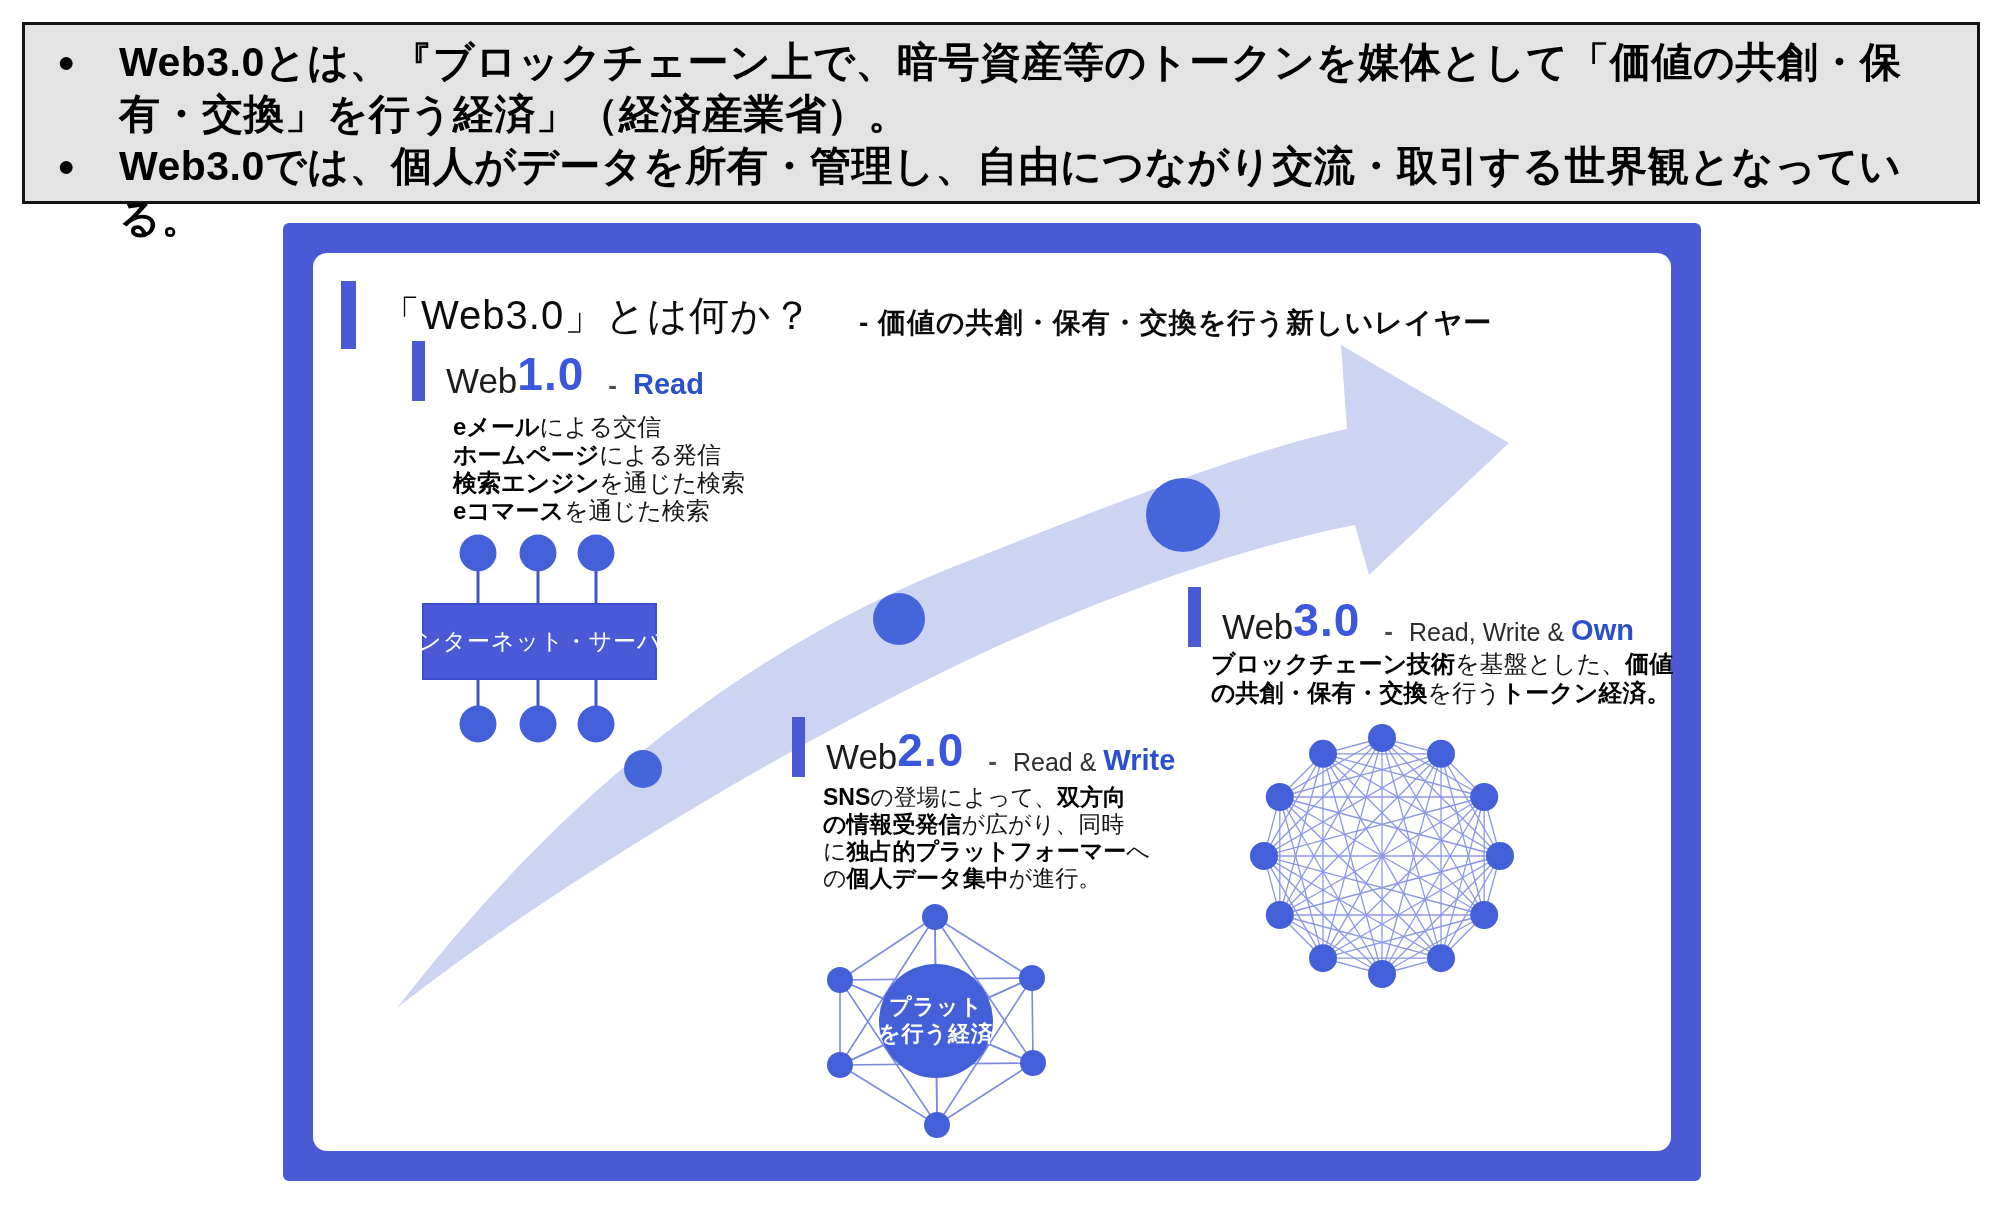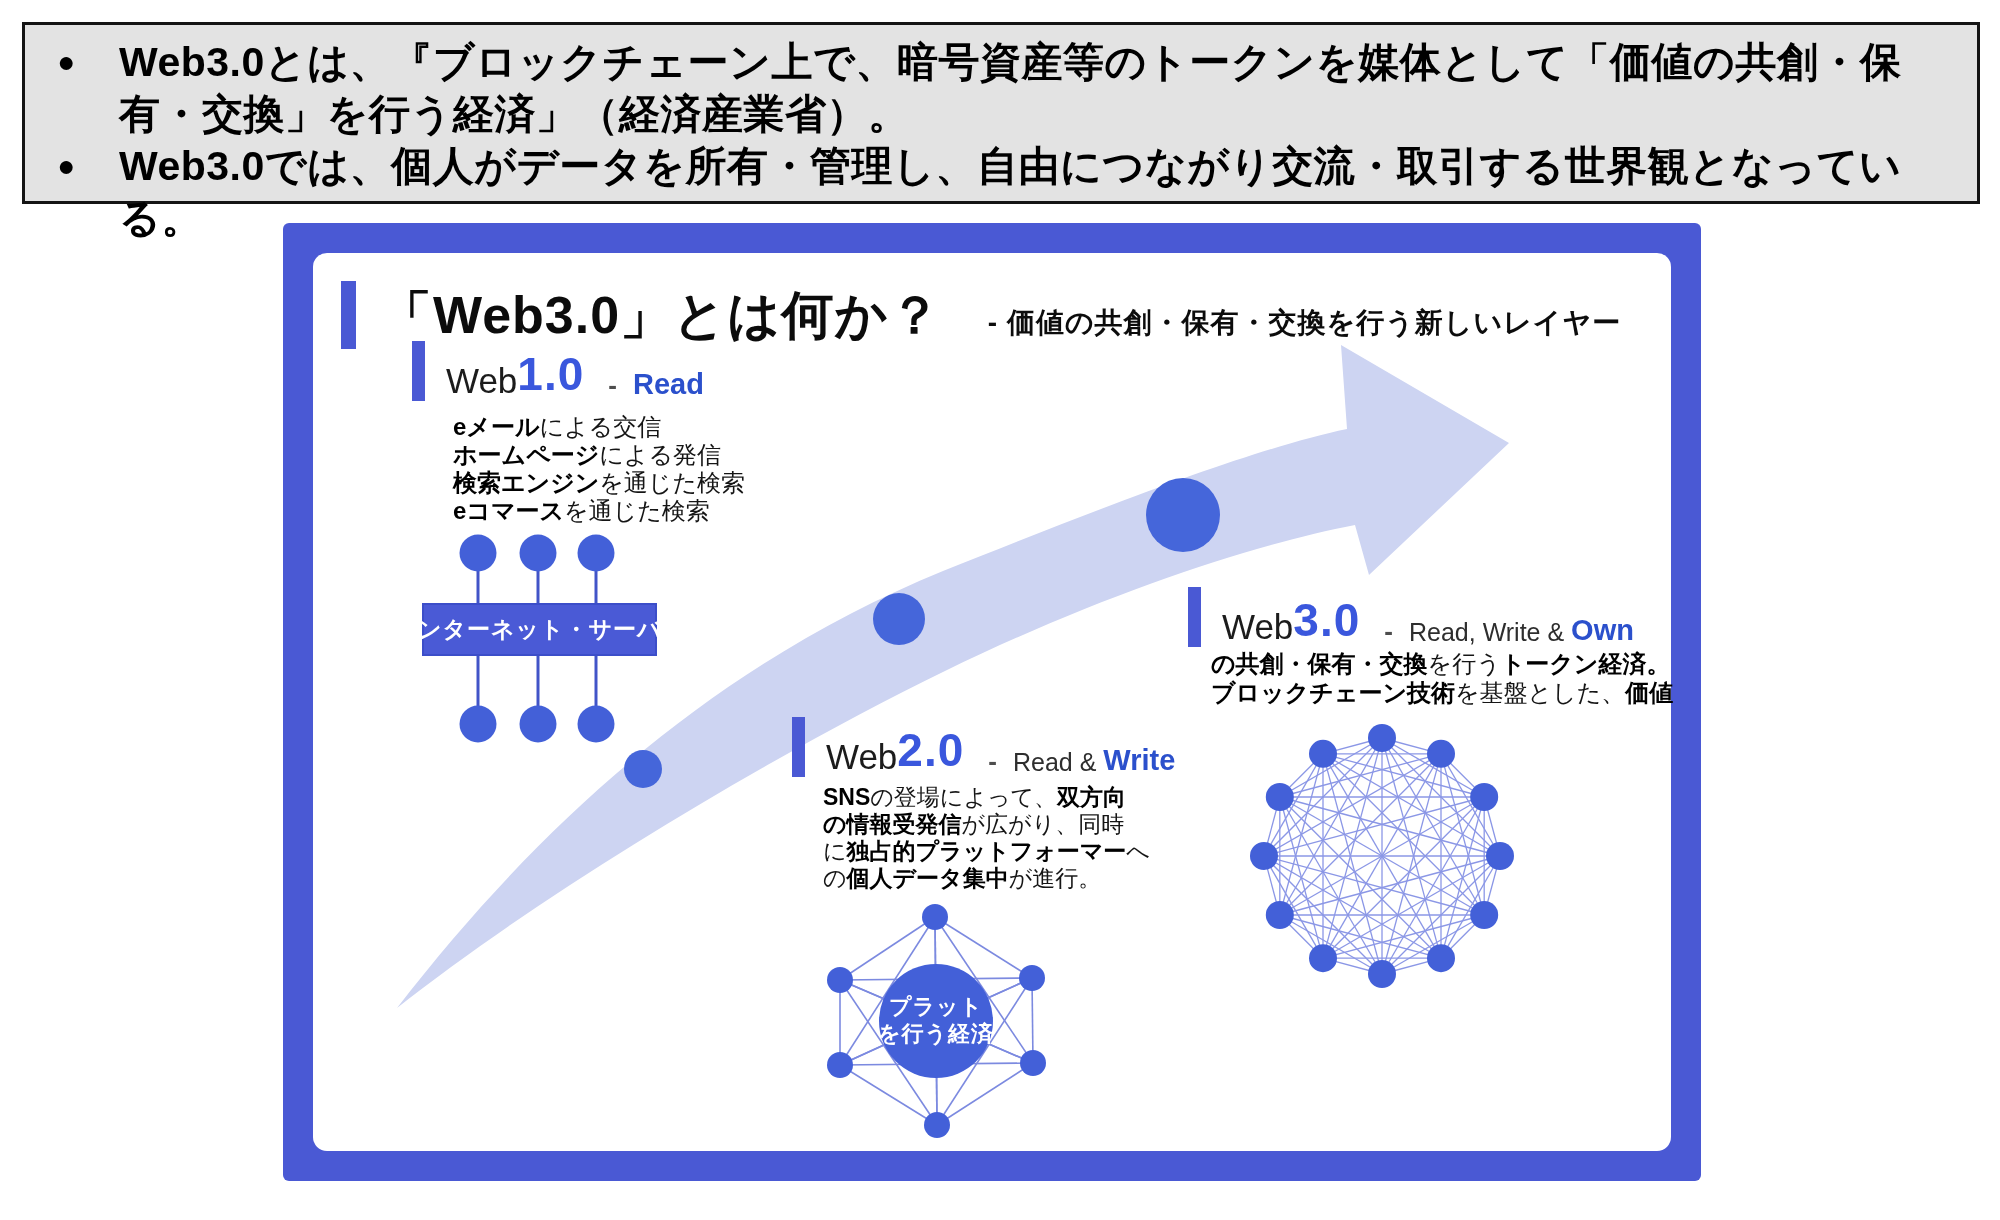--- a/index.html
+++ b/index.html
@@ -23,21 +23,21 @@
   .slide-inner{
     position:absolute; left:30px; top:30px; right:30px; bottom:30px;
     background:#ffffff; border-radius:14px;
   }
   .diagram-svg{ position:absolute; left:0; top:0; width:1418px; height:958px; }
 
   .vbar{ background:#4a59d4; }
 
   .title-row{ position:absolute; left:58px; top:58px; display:flex; align-items:flex-end; }
   .title-row .vbar{ width:15px; height:68px; }
-  .slide-title{ font-size:52px; font-weight:bold; color:#0c0c0c; margin-left:24px; line-height:68px; letter-spacing:1px; }
+  .slide-title{ font-size:40px; font-weight:normal; color:#0c0c0c; margin-left:24px; line-height:68px; letter-spacing:1px; }
   .slide-subtitle{ font-size:28px; font-weight:bold; color:#0c0c0c; margin-left:46px; line-height:1; padding-bottom:12px; letter-spacing:1px; }
 
   .section-header{ position:absolute; display:flex; align-items:flex-end; }
   .section-header .vbar{ width:13px; height:60px; margin-right:21px; }
   .web-name{ font-size:35px; color:#1c1c1c; }
   .web-version{ font-size:46px; font-weight:bold; color:#3a57dd; letter-spacing:1px; }
   .web-dash{ font-size:26px; font-weight:bold; color:#4d4d4d; margin:0 16px 0 24px; }
   .kw-plain{ font-size:25px; color:#2e2e2e; white-space:pre; }
   .kw-accent{ font-size:29px; font-weight:bold; color:#2b50cc; }
 
@@ -46,22 +46,22 @@
   .body-text b{ color:#000; }
   .web1-body{ left:170px; top:190px; font-size:24px; line-height:28px; }
   .web2-body{ left:540px; top:561px; font-size:23px; line-height:27px; }
   .web3-body{ left:928px; top:426px; font-size:24px; line-height:29px; }
 
   .web1-header{ left:129px; top:118px; }
   .web2-header{ left:509px; top:494px; }
   .web3-header{ left:905px; top:364px; }
 
   .server-label{
-    position:absolute; left:139px; top:380px; width:235px; height:53px;
-    background:#4a5ad6; border:2px solid #3c4ec9; color:#fff; font-weight:bold; font-size:23px;
+    position:absolute; left:139px; top:380px; width:235px; height:77px;
+    background:#4a5ad6; border:2px solid #3c4ec9; color:#fff; font-weight:normal; font-size:23px;
     display:flex; align-items:center; justify-content:center; letter-spacing:1px; white-space:nowrap;
   }
   .platformer-label{
     position:absolute; left:573px; top:770px; width:160px; text-align:center;
     color:#fff; font-weight:bold; font-size:22px; line-height:27px; letter-spacing:1px;
   }
   .blockchain-label{
     position:absolute; left:1012px; top:769px; width:188px; height:60px;
     background:#4a5ad6; border:3px solid #3143bd; color:#fff; font-weight:bold; font-size:27px;
     display:flex; align-items:center; justify-content:center; letter-spacing:1px;
@@ -266,16 +266,16 @@
 
   <div class="section-header web3-header">
     <div class="vbar"></div>
     <span class="web-name">Web</span>
     <span class="web-version">3.0</span>
     <span class="web-dash">-</span>
     <span class="kw-plain">Read, Write &amp; </span>
     <span class="kw-accent">Own</span>
   </div>
   <div class="body-text web3-body">
+    <div class="line"><span></span><b>ブロックチェーン技術</b><span>を基盤とした、</span><b>価値</b></div>
     <div class="line"><span></span><b>の共創・保有・交換</b><span>を行う</span><b>トークン経済。</b></div>
-    <div class="line"><span></span><b>ブロックチェーン技術</b><span>を基盤とした、</span><b>価値</b></div>
   </div>
 </div>
 
 </body></html>

